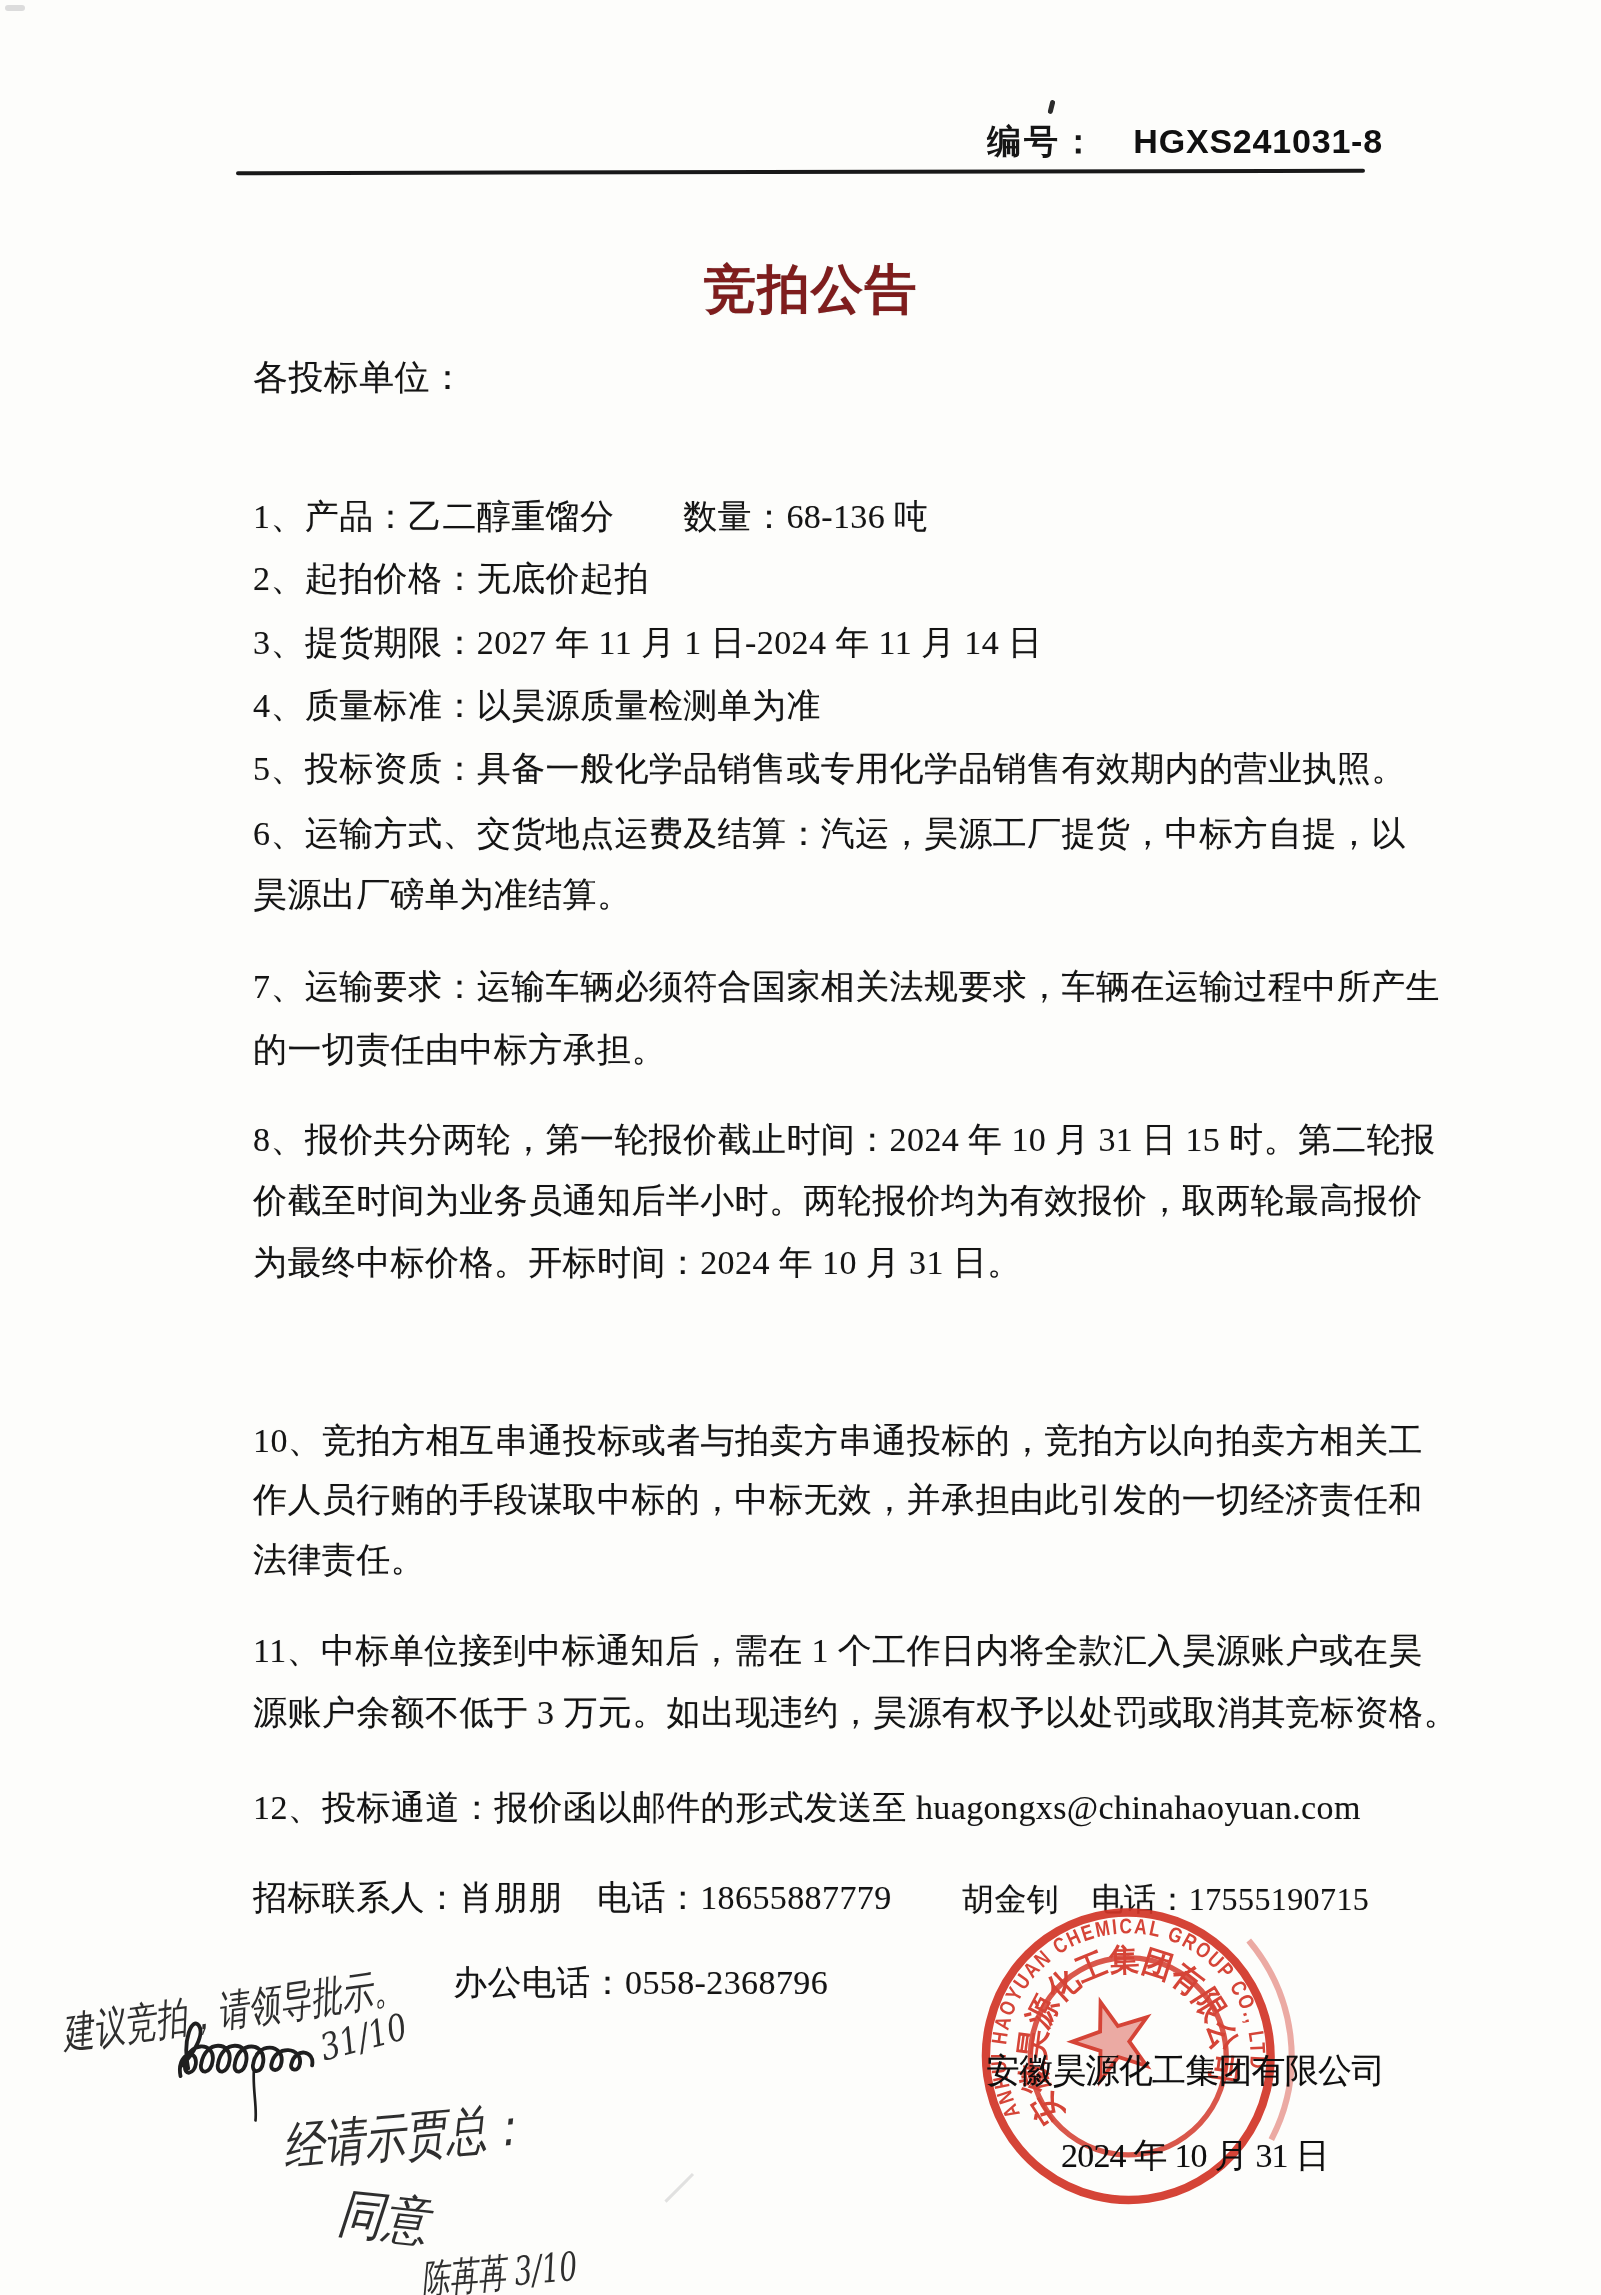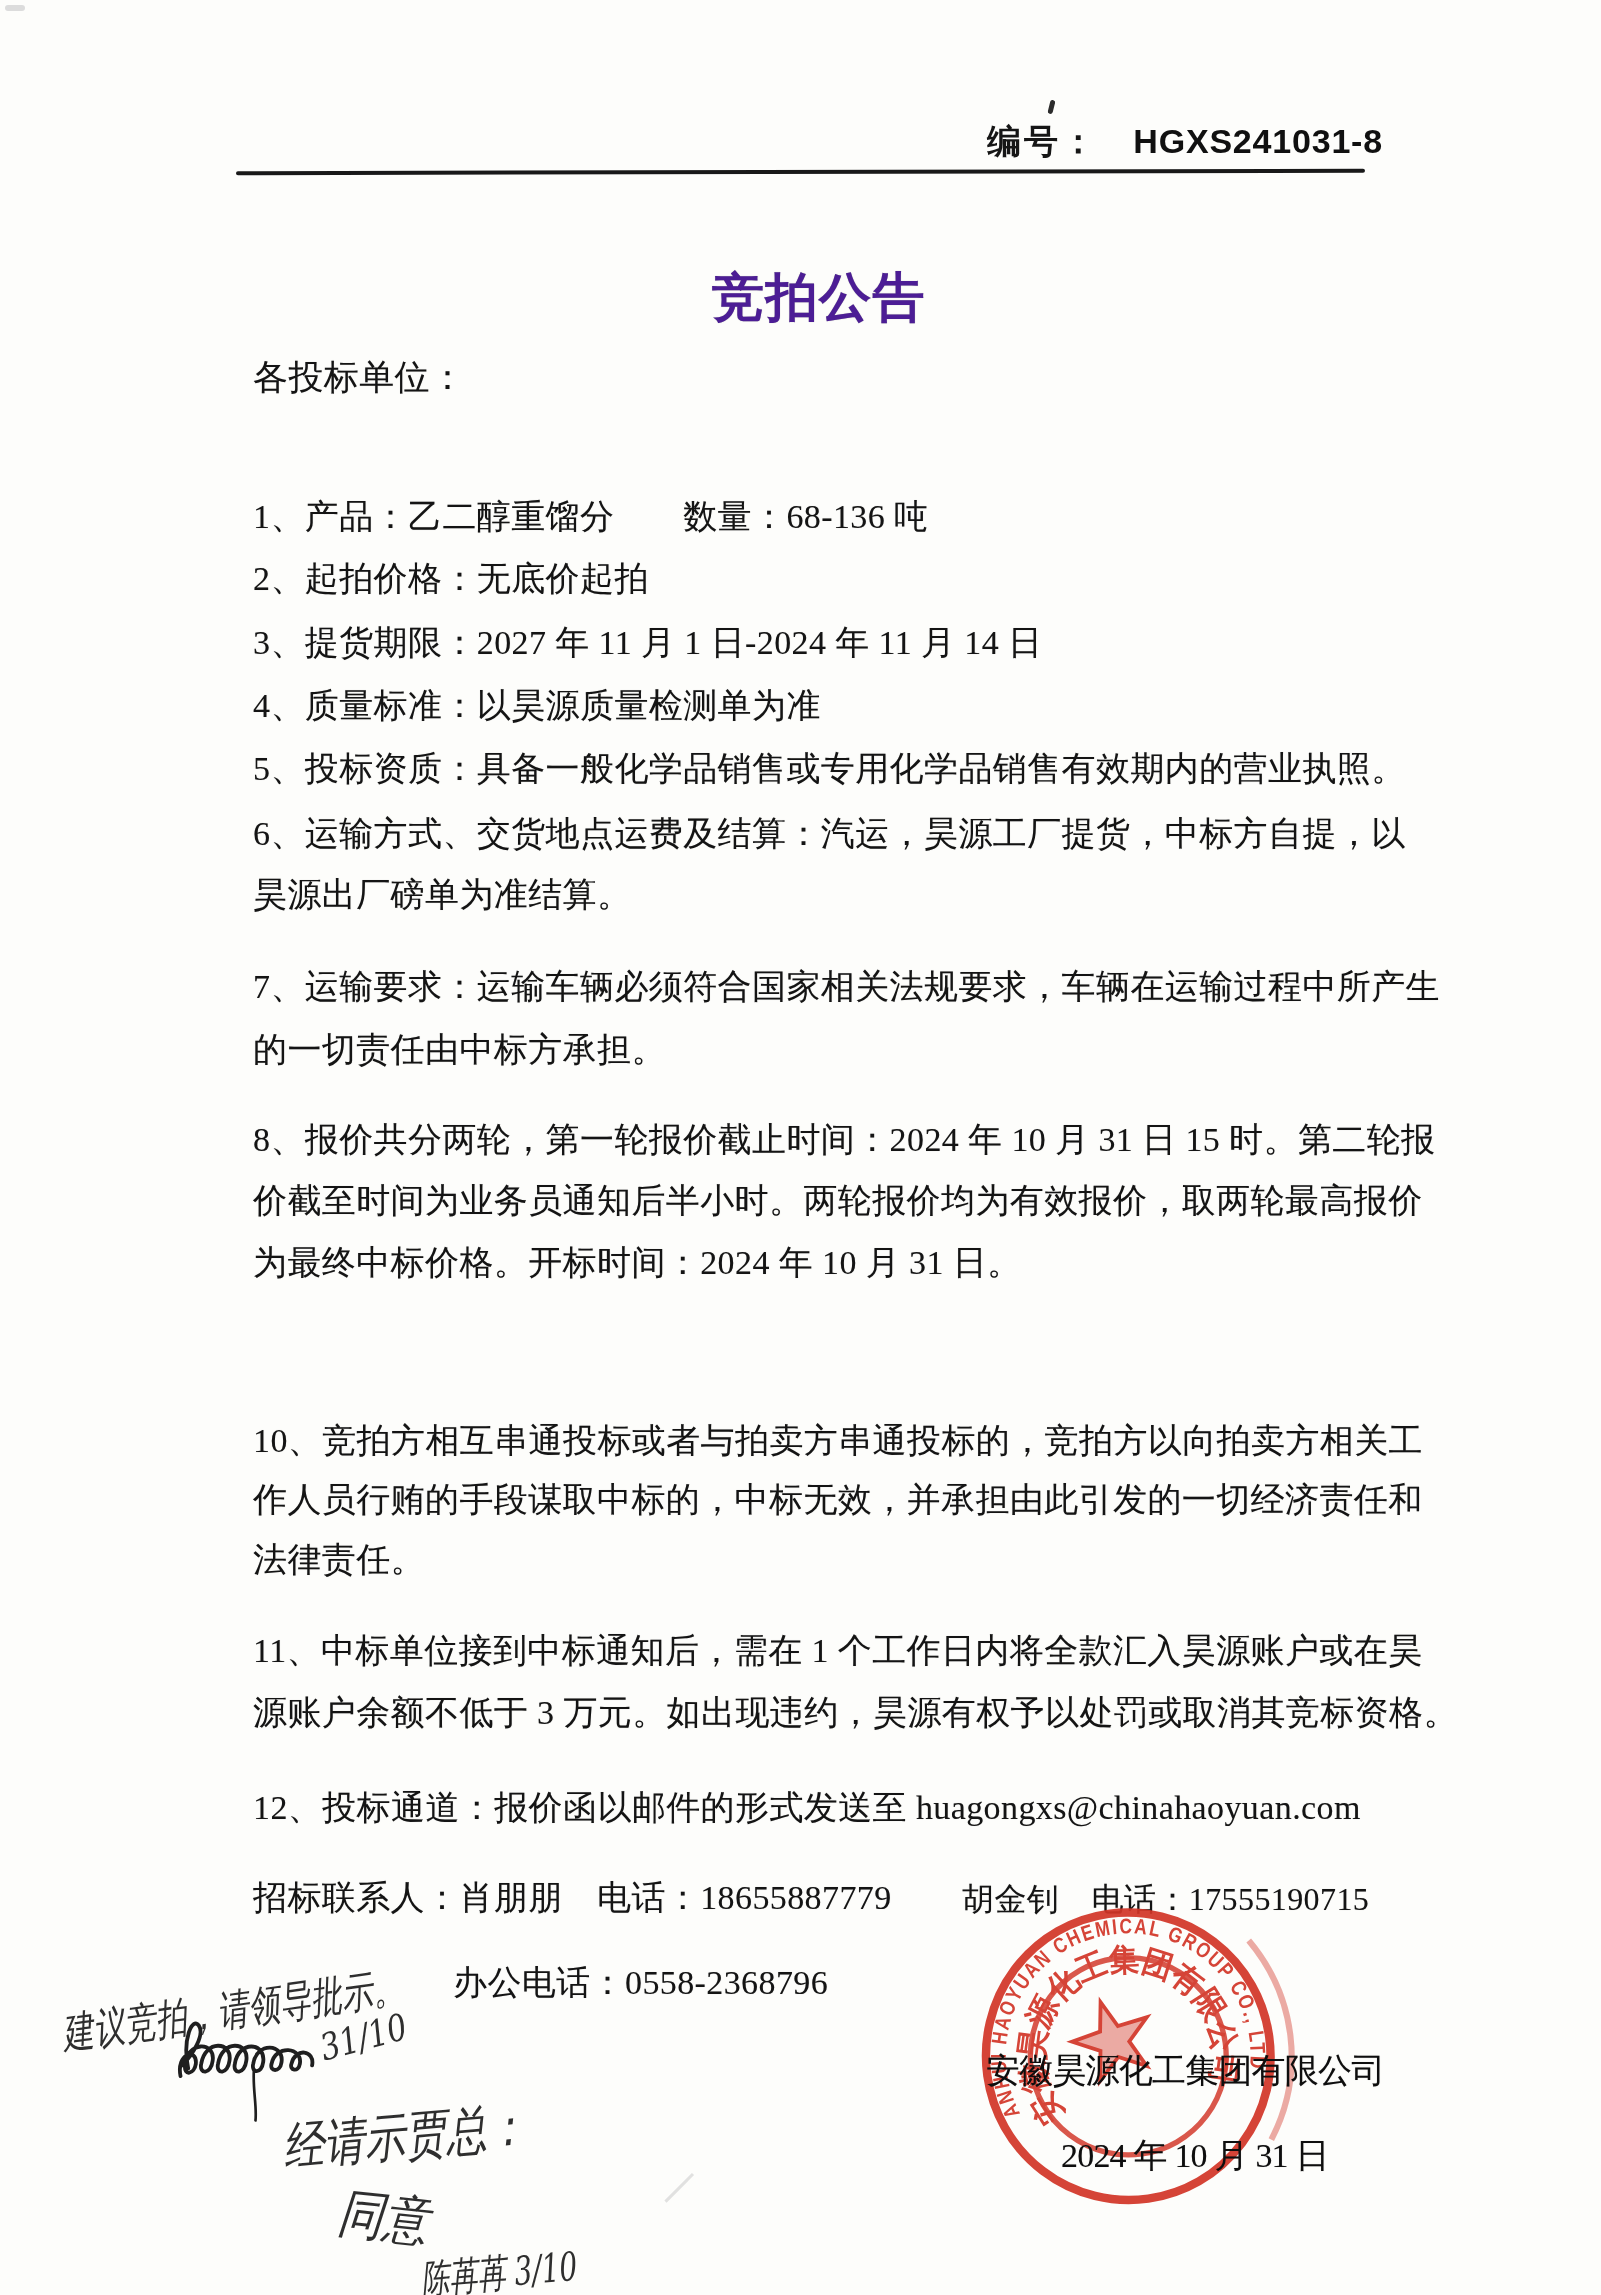--- a/index.html
+++ b/index.html
@@ -14,22 +14,22 @@
   
   .scan-mark{position:absolute;left:4.6px;top:5.4px;width:20px;height:5.4px;background:#dcdcdc;border-radius:3.1px;}
   .ink-speck{position:absolute;left:1049px;top:100px;width:5.4px;height:13.8px;background:#2c2c2c;border-radius:2.3px;transform:rotate(14deg);}
   
   .doc-number{position:absolute;left:987px;top:119px;display:flex;align-items:baseline;z-index:2;
     font-family:"Liberation Sans","DejaVu Sans",sans-serif;font-weight:700;}
   .doc-number .lbl{font-size:34px;letter-spacing:3.1px;color:#161616;}
   .doc-number .num{font-size:34px;margin-left:35px;letter-spacing:0.8px;color:#101010;}
   .rule{position:absolute;left:236px;top:170px;width:1129px;height:3.8px;background:#191919;border-radius:2.3px;transform:rotate(-.12deg);}
   .title{
-    position:absolute;left:704px;top:255px;margin:8px;z-index:2;
-    font-size:52px;font-weight:700;letter-spacing:1.5px;color:#4c1d95;
+    position:absolute;left:704px;top:255px;margin:0;z-index:2;
+    font-size:52px;font-weight:700;letter-spacing:1.5px;color:#7f1d1d;
     text-shadow:0 0 0.8px rgba(0,0,0,.4);
   }
   .line{
     position:absolute;left:253px;z-index:2;
     font-size:34px;line-height:1.2;letter-spacing:0.4px;white-space:pre;
     text-shadow:0 0 0.8px rgba(0,0,0,.28);
   }
   .salutation{font-size:35px;}
   .intro{left:323px;}
   .contact-right{left:962px;font-size:32px;}

